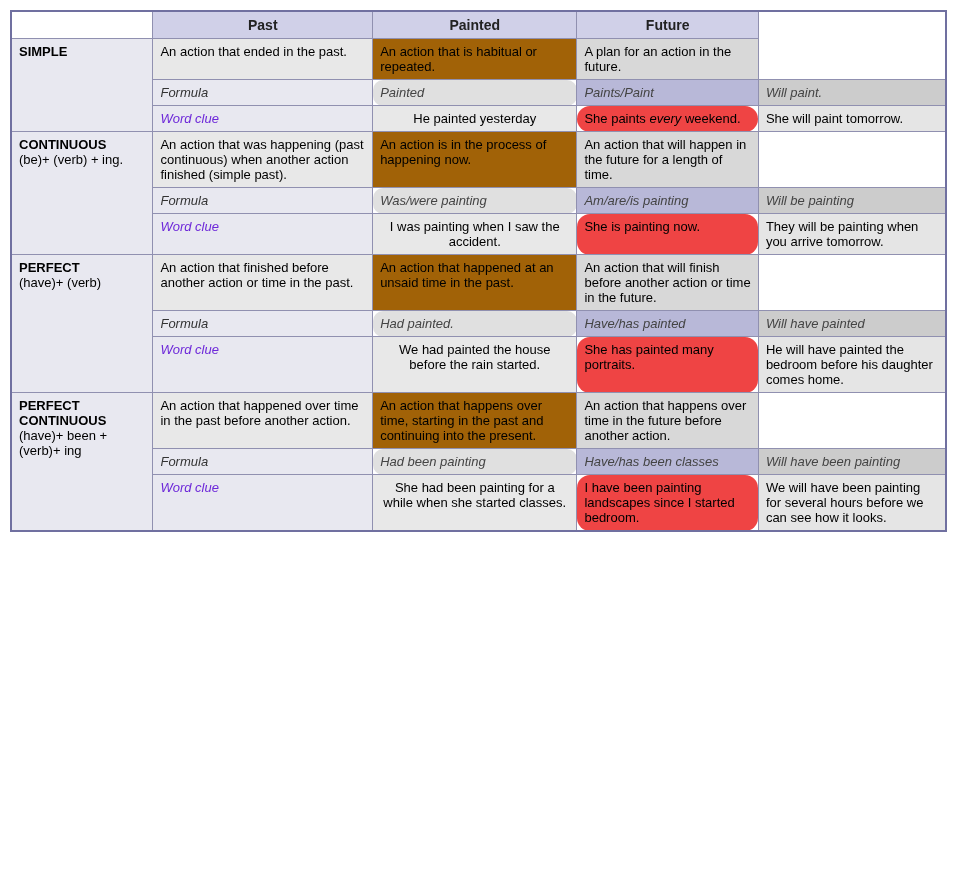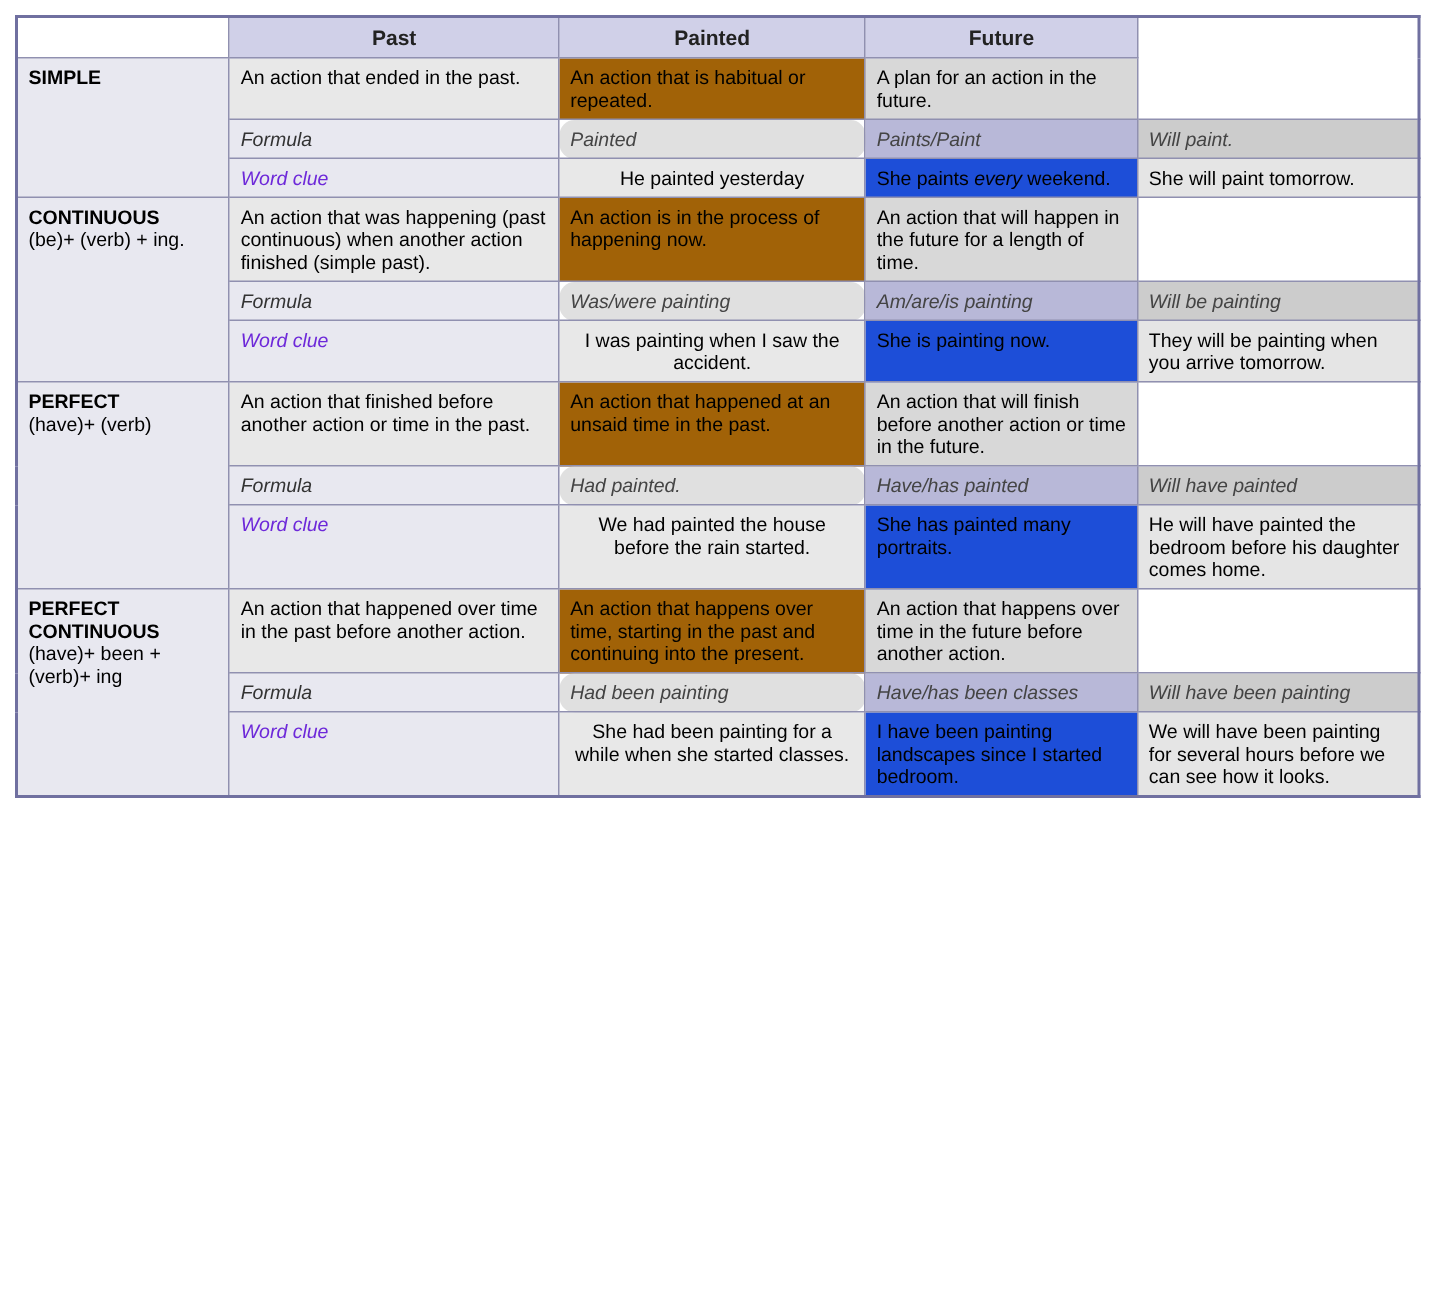--- a/index.html
+++ b/index.html
@@ -57,21 +57,21 @@
     .formula-present { background-color: #b8b8d8; font-style: italic; color: #444; }
     .formula-future { background-color: #cccccc; font-style: italic; color: #444; }
 
     
     .wordclue-label {
       background-color: #e8e8f0;
       font-style: italic;
       color: #6d28d9;
     }
     .wordclue-past { background-color: #e8e8e8; text-align: center; }
-    .wordclue-present { background-color: #1d4ed8; }
+    .wordclue-present { background-color: #ef4444; border-radius: 13px; }
     .wordclue-future { background-color: #e5e5e5; }
 
     em {
       font-style: italic;
     }
     .bold { font-weight: bold; }
   </style>
 </head>
 <body>
 

